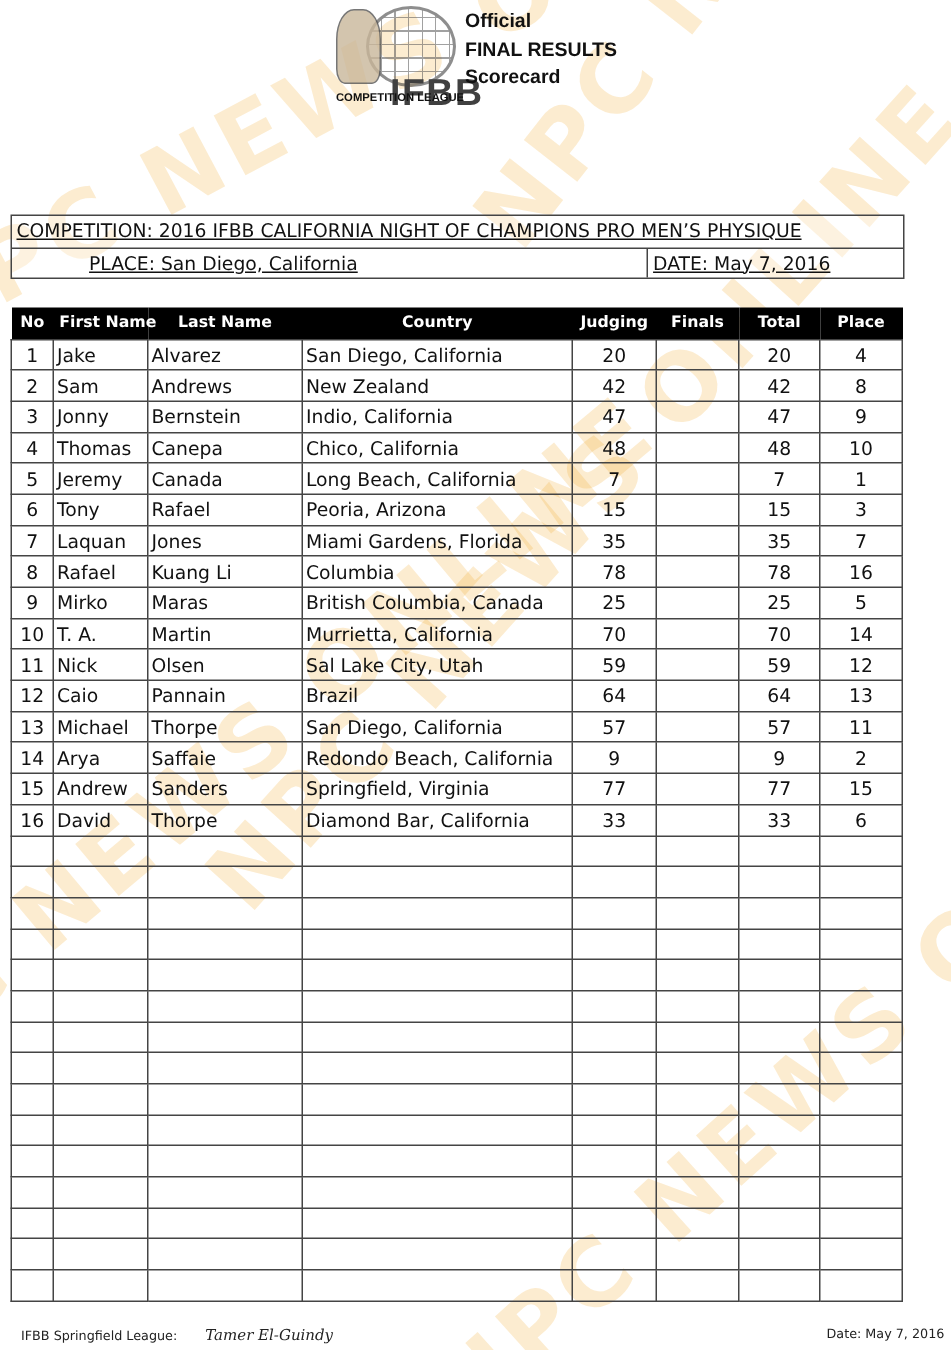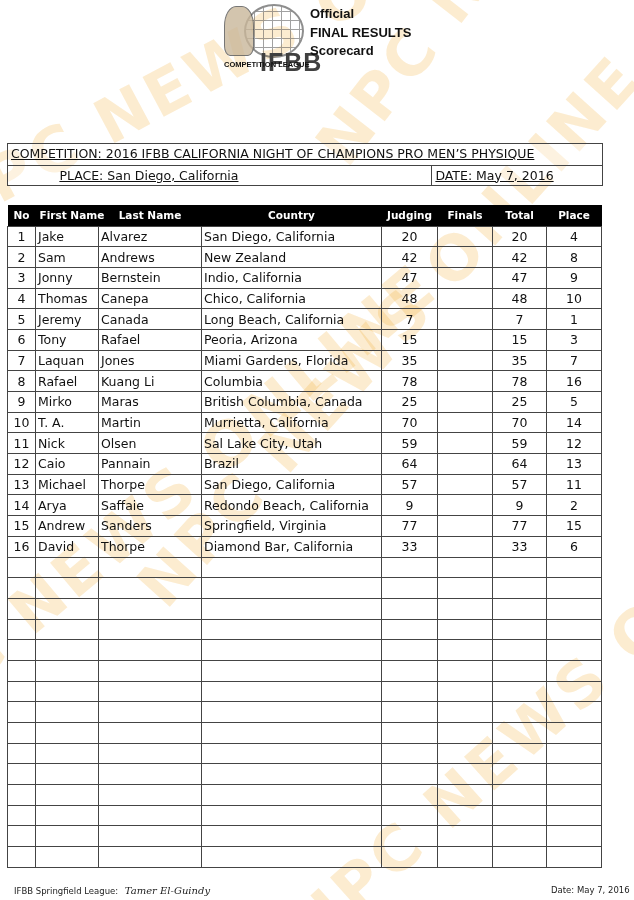--- a/index.html
+++ b/index.html
@@ -38,21 +38,21 @@
                   text-align: center; white-space: nowrap; font-family: "DejaVu Sans", sans-serif; }
     .results th.left { text-align: left; padding-left: 4px; margin-top: 12px; }
     .results td { border: 1px solid #444; height: 20.7px; line-height: 19px; white-space: nowrap;
                   overflow: hidden; background: transparent; }
     .results td.num { text-align: center; }
     .results td.txt { padding-left: 2px; }
     .results tr.empty td { height: 20.7px; }
 
     .footer-left { position: absolute; left: 14px; top: 885px; font-size: 8.5px; color: #222; z-index: 2;
                    font-family: "DejaVu Sans", sans-serif; white-space: nowrap; }
-    .signature { font-family: "DejaVu Serif", serif; font-style: italic; font-size: 10px; margin-left: 4px; color: #222; }
+    .signature { font-family: "DejaVu Serif", serif; font-style: italic; font-size: 10px; margin-left: 16px; color: #222; }
     .footer-right { position: absolute; left: 551px; top: 885px; font-size: 8.5px; color: #222; z-index: 2;
                     font-family: "DejaVu Sans", sans-serif; white-space: nowrap; }
   </style>
 </head>
 <body>
 
 <div class="watermark">
   <div class="wm" style="left:-60px; top:175px; transform:rotate(-28deg);">NPC NEWS ONLINE</div>
   <div class="wm" style="left:330px; top:120px; transform:rotate(-52deg);">NPC NEWS ONLINE</div>
   <div class="wm" style="left:150px; top:560px; transform:rotate(-48deg);">NPC NEWS ONLINE</div>

